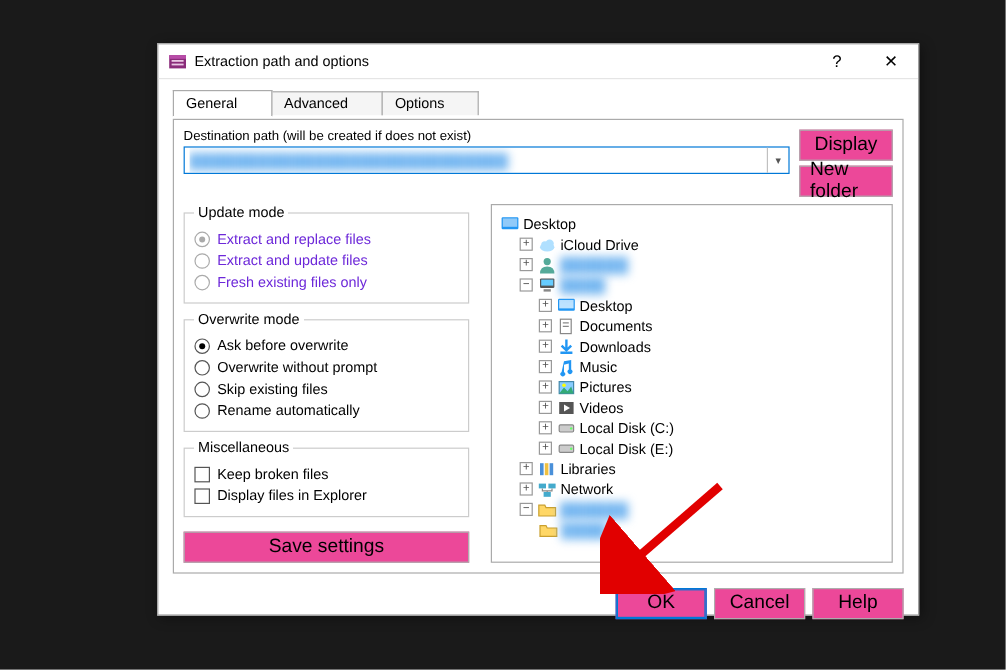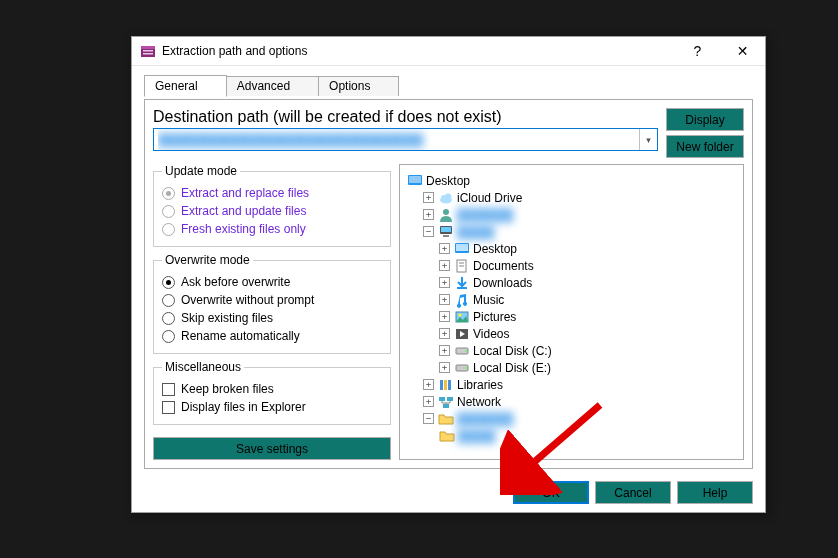--- a/index.html
+++ b/index.html
@@ -87,21 +87,21 @@
     flex: 1;
     display: flex;
     flex-direction: column;
     gap: 6px;
   }
   .pathrow {
     display: flex;
     gap: 8px;
   }
   .pathcol { flex: 1; }
-  .pathlabel { font-size: 16px; margin-bottom: 2px; display:block;}
+  .pathlabel { font-size: 11px; margin-bottom: 2px; display:block;}
   .combo {
     width: 100%;
     height: 23px;
     border: 1px solid #0078d7;
     display: flex;
     align-items: center;
     padding: 0 0 0 4px;
     position: relative;
   }
   .combo .val {
@@ -129,30 +129,30 @@
   }
   .sidebtns {
     display: flex;
     flex-direction: column;
     gap: 4px;
     width: 78px;
   }
   .btn {
     height: 23px;
     border: 1px solid #adadad;
-    background: #0f766e;
-    font-size: 12px;
+    background: #ec4899;
+    font-size: 16px;
     display: flex;
     align-items: center;
     justify-content: center;
-    padding: 1px 8px;
+    padding: 12px 8px;
   }
   .columns {
     display: flex;
-    gap: 8px;
+    gap: 18px;
     flex: 1;
     min-height: 0;
   }
   .leftcol {
     width: 238px;
     display: flex;
     flex-direction: column;
     gap: 6px;
   }
   fieldset {

